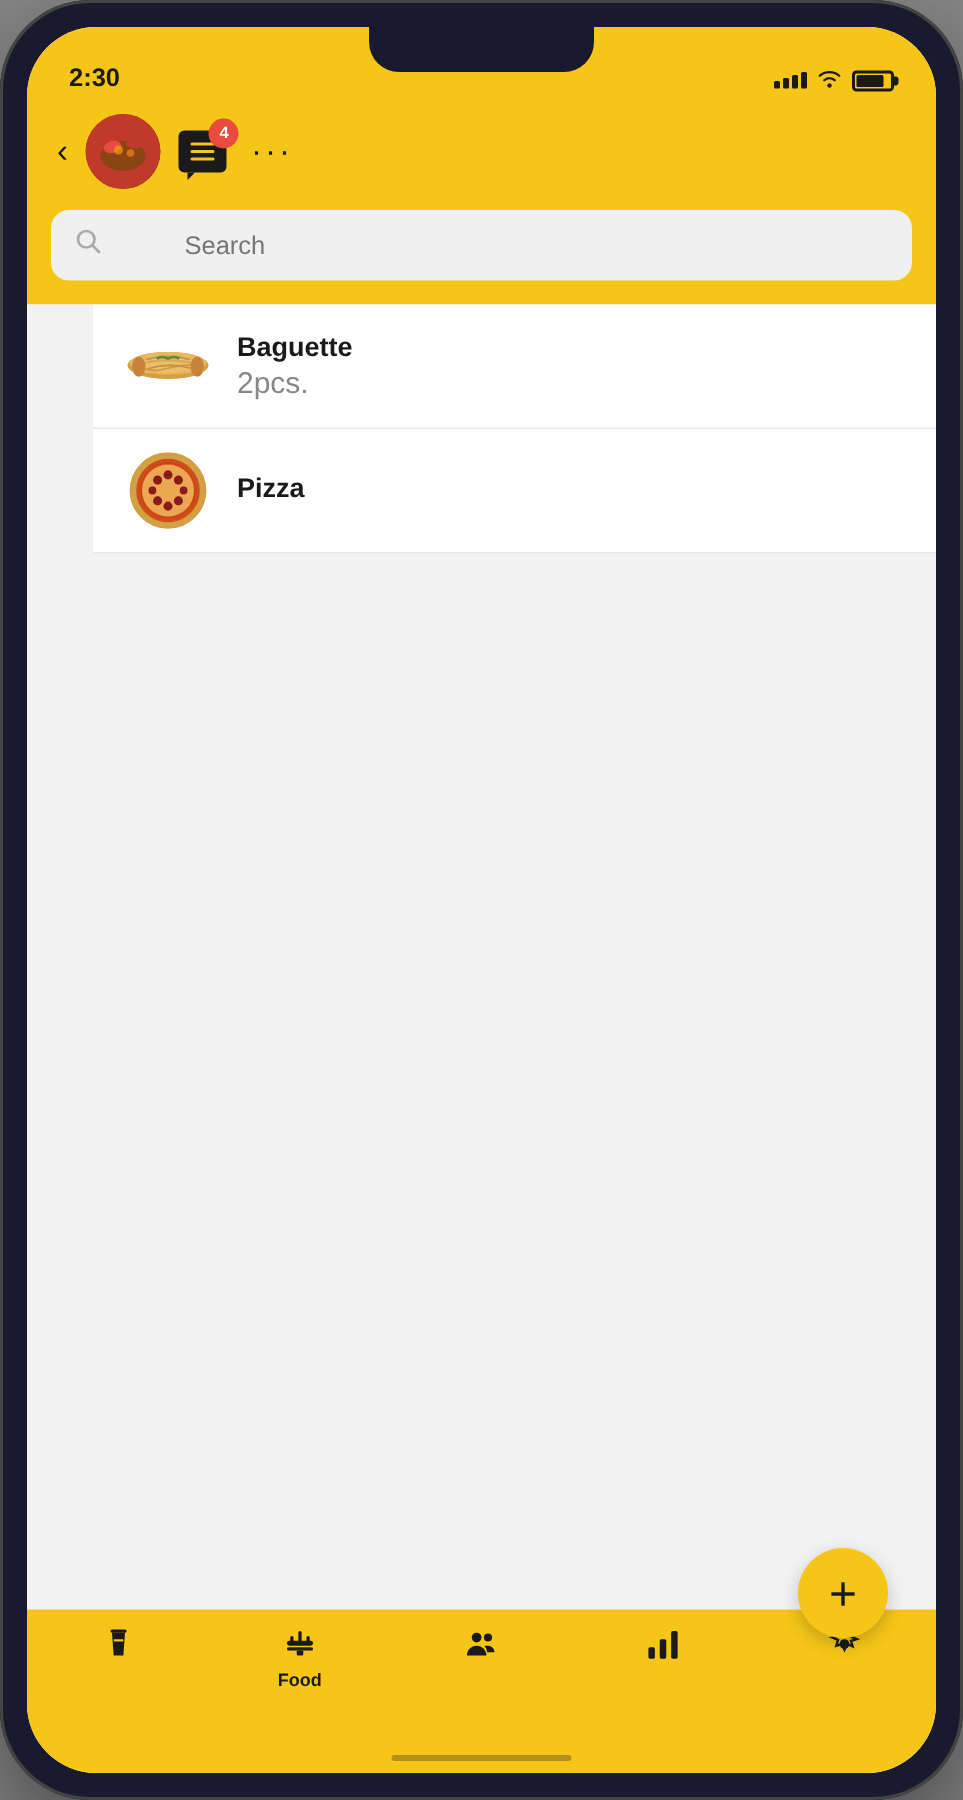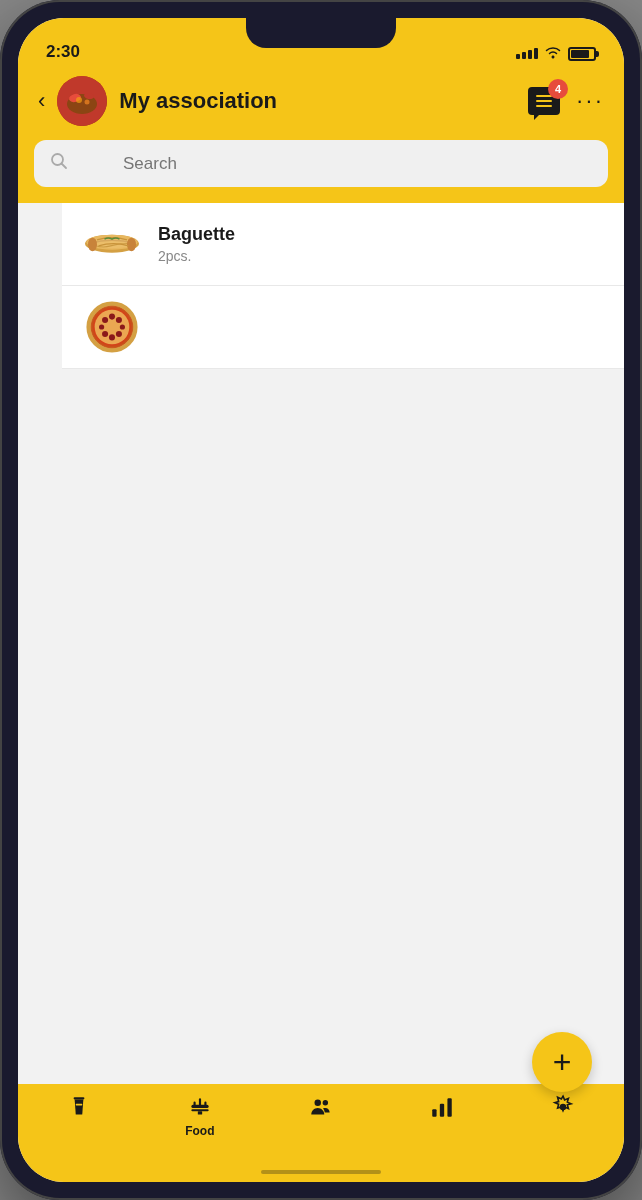--- a/index.html
+++ b/index.html
@@ -273,21 +273,21 @@
       font-weight: 600;
       color: #1a1a1a;
       margin-bottom: 3px;
     }
     .food-price {
       font-size: 15px;
       color: #555;
       margin-bottom: 1px;
     }
     .food-qty {
-      font-size: 14px;
+      font-size: 20px;
       color: #888;
     }
     
     .fab {
       position: absolute;
       bottom: 90px;
       right: 32px;
       width: 60px;
       height: 60px;
       border-radius: 50%;
@@ -297,21 +297,21 @@
       justify-content: center;
       font-size: 32px;
       color: #1a1a1a;
       box-shadow: 0 4px 12px rgba(0,0,0,0.2);
       cursor: pointer;
       font-weight: 300;
     }
     
     .bottom-nav {
       background: #F5C518;
-      height: 98px;
+      height: 109px;
       display: flex;
       align-items: flex-start;
       padding-top: 10px;
       flex-shrink: 0;
     }
     .nav-item {
       flex: 1;
       display: flex;
       flex-direction: column;
       align-items: center;
@@ -377,21 +377,20 @@
           <svg width="50" height="50" viewBox="0 0 50 50" xmlns="http://www.w3.org/2000/svg">
             <rect width="50" height="50" rx="25" fill="#c0392b"></rect>
             <ellipse cx="25" cy="28" rx="15" ry="10" fill="#8B4513"></ellipse>
             <ellipse cx="18" cy="22" rx="6" ry="4" fill="#e74c3c" transform="rotate(-15 18 22)"></ellipse>
             <ellipse cx="32" cy="20" rx="5" ry="3" fill="#c0392b" transform="rotate(10 32 20)"></ellipse>
             <circle cx="22" cy="24" r="3" fill="#f39c12" opacity="0.7"></circle>
             <circle cx="30" cy="26" r="2.5" fill="#e67e22" opacity="0.8"></circle>
           </svg>
         </div>
       </div>
-      <span class="header-title">My association</span>
       <div class="header-actions">
         <div class="chat-btn">
           <div class="chat-icon">
             <div class="chat-icon-lines">
               <span></span>
               <span></span>
               <span></span>
             </div>
           </div>
           <div class="badge">4</div>
@@ -452,20 +451,21 @@
             <circle cx="38" cy="38" r="3.5" fill="#8B1a1a"></circle>
             <circle cx="30" cy="42" r="3.5" fill="#8B1a1a"></circle>
             <circle cx="18" cy="30" r="3" fill="#8B1a1a"></circle>
             <circle cx="42" cy="30" r="3" fill="#8B1a1a"></circle>
 
             <circle cx="30" cy="30" r="27" fill="none" stroke="#d4a043" stroke-width="5"></circle>
             <circle cx="30" cy="30" r="24" fill="none" stroke="#c8501a" stroke-width="1"></circle>
           </svg>
         </div>
         <div class="food-info">
+          <div class="food-name">Pizza</div>
         </div>
       </div>
 
     </div>
 
     <div class="fab">+</div>
 
     <div class="bottom-nav">
 
       <div class="nav-item">

